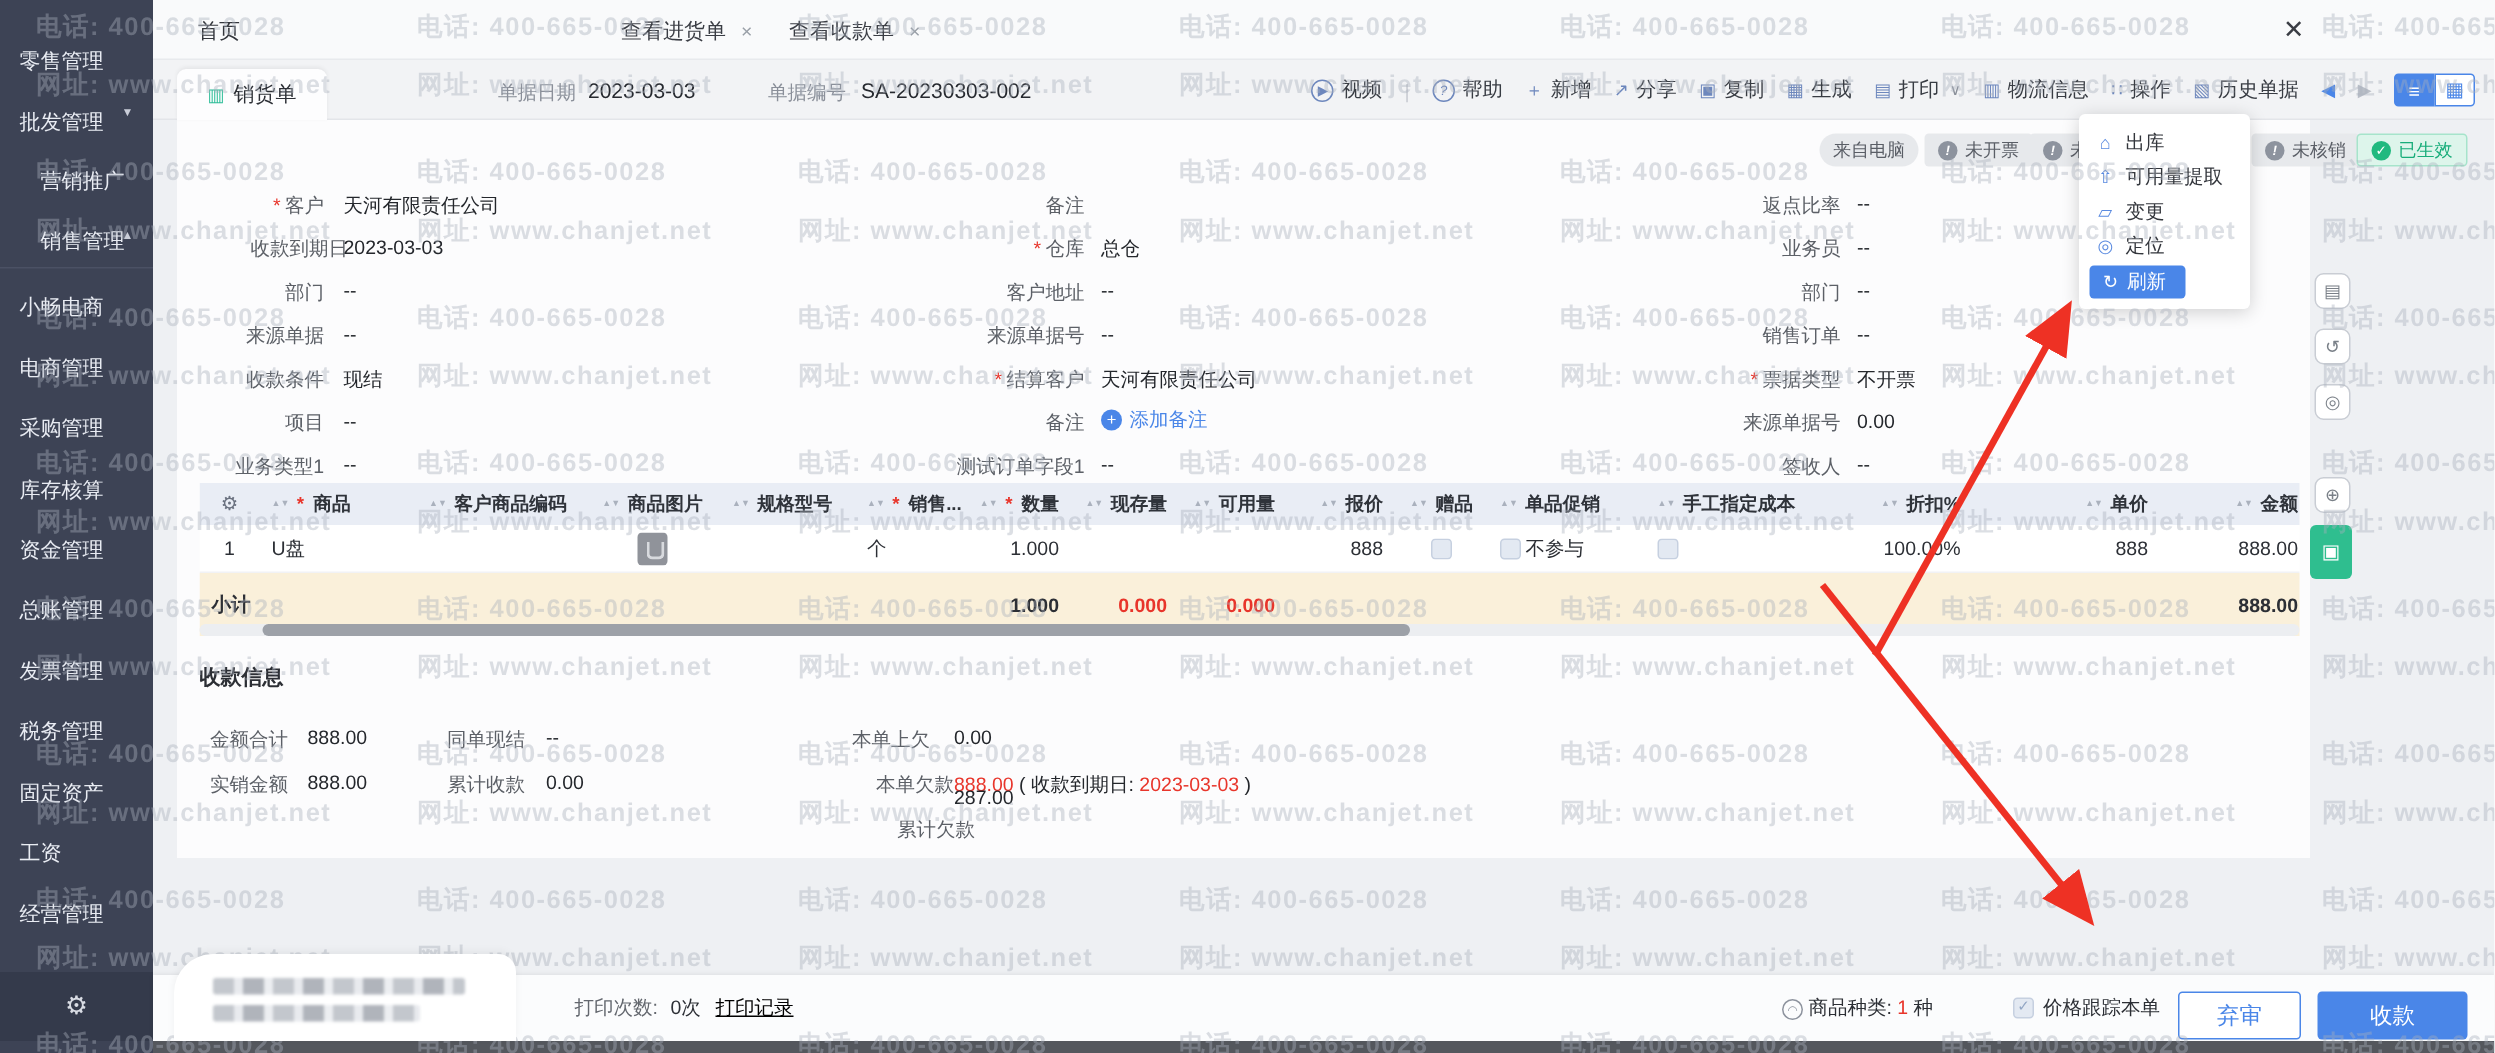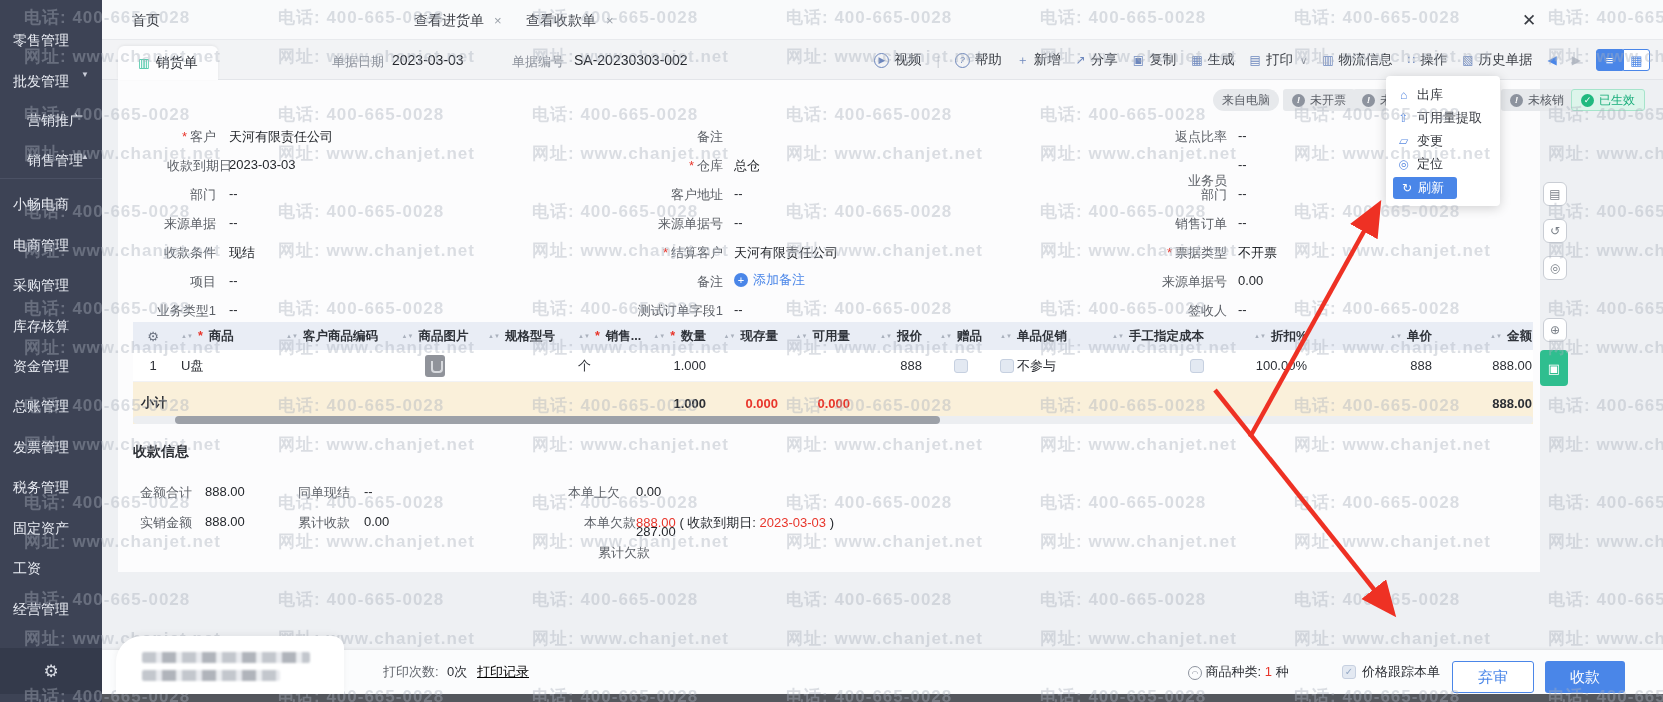--- a/index.html
+++ b/index.html
@@ -67,21 +67,21 @@
 
 .tablewrap{position:absolute;left:133px;top:322px;width:1400px;overflow:hidden;z-index:2}
 .thead,.trow,.tsub{display:flex;width:1407px;align-items:center}
 .thead{height:28px;background:#e9edf5;font-size:12.5px;color:#2f333a;font-weight:bold}
 .trow{height:32px;background:#fff;font-size:13px;color:#2c2f35;border-bottom:1px solid #f1f2f5}
 .tsub{height:42px;background:#faf0da;font-size:13px;font-weight:bold;color:#2c2f35}
 .c{flex:none;padding:0 8px;display:flex;align-items:center;gap:3px;overflow:hidden;white-space:nowrap}
 .w0{width:40px;justify-content:center}.w1{width:105px}.w2{width:112px}.w3{width:90px;justify-content:center}
 .w4{width:90px}.w5{width:72px}.w6{width:72px;justify-content:flex-end}.w7{width:72px;justify-content:flex-end}
 .w8{width:72px;justify-content:flex-end}.w9{width:72px;justify-content:flex-end}.w10{width:62px;justify-content:center}
-.w11{width:105px}.w12{width:115px;justify-content:flex-end}.w13{width:103px;justify-content:flex-end}
+.w11{width:105px}.w12{width:115px;justify-content:flex-start}.w13{width:103px;justify-content:flex-end}
 .w14{width:125px;justify-content:flex-end}.w15{width:100px;justify-content:flex-end}
 .wsub0{width:145px;padding:0 8px}
 .sort{display:inline-flex;flex-direction:column;line-height:5px;font-size:6px;color:#aab1bd;margin-right:2px}
 .gear-h{color:#6b7280;font-size:13px;font-weight:normal}
 .cb{width:14px;height:14px;background:#e3e9f2;border:1px solid #c6d0e0;border-radius:3px;flex:none}
 .cb.checked{color:#93a7c4;font-size:10px;line-height:12px;text-align:center}
 .img-ph{width:20px;height:22px;background:#90939a;border-radius:3px;position:relative}
 .img-ph:after{content:"";position:absolute;left:6px;top:6px;width:8px;height:10px;border:2px solid #d8dade;border-top:none;border-radius:0 0 4px 4px}
 .red{color:#e8352b}
 .scrollbar{position:absolute;left:133px;top:416px;width:1400px;height:8px;background:#eceef1;border-radius:4px;z-index:2}
@@ -100,21 +100,21 @@
 .mosaic1,.mosaic2{position:absolute;border-radius:2px;filter:blur(1px);height:11px;
   background:repeating-linear-gradient(90deg,#c3c7cd 0 14px,#e8eaee 14px 20px,#b0b4bb 20px 34px,#eceef1 34px 40px)}
 .mosaic1{left:26px;top:16px;width:168px}
 .mosaic2{left:26px;top:34px;width:138px}
 .foot-text{position:absolute;top:663px;font-size:13px;z-index:11;white-space:nowrap}
 .gray{color:#63676e}
 .underline{text-decoration:underline;cursor:pointer;color:#000000}
 .cat-ic{width:14px;height:14px;border:1px solid #8d939e;border-radius:50%;display:inline-block;text-align:center;line-height:13px;font-size:8px;color:#8d939e}
 .btn{position:absolute;top:661px;height:32px;border-radius:3px;font-size:15px;display:flex;align-items:center;justify-content:center;cursor:pointer;z-index:11;font-family:inherit}
 .btn.outline{left:1452px;width:82px;background:#fff;border:1px solid #4a86e8;color:#4a86e8}
-.btn.fill{left:1545px;width:80px;background:#4a86e8;border:none;color:#fff}
+.btn.fill{left:1545px;width:100px;background:#4a86e8;border:none;color:#fff}
 
 
 .dropdown{position:absolute;left:1386px;top:76px;width:114px;height:130px;background:#fff;border-radius:4px;
   box-shadow:0 2px 12px rgba(0,0,0,.18);z-index:40;padding:7px 0}
 .dd-item{height:23px;display:flex;align-items:center;gap:7px;padding:0 11px;font-size:13px;color:#33363c;cursor:pointer}
 .dd-item .ic{color:#5b8be0;font-size:12px;width:13px;text-align:center;flex:none}
 .dd-refresh{margin:2px 0 0 7px;background:#4a86e8;color:#fff;border-radius:3px;height:22px;display:flex;align-items:center;gap:6px;padding:0 9px;width:64px;cursor:pointer;font-size:13px}
 .dd-refresh .ic{color:#fff;font-size:12px}
 
 
@@ -287,21 +287,21 @@
   <span class="flabel w160" style="left:563px;top:273px">备注</span>
   <span class="fvalue link" style="left:734px;top:271px">
       <i class="plus-ic">+</i>
       <span>添加备注</span>
     </span>
   <span class="flabel w160" style="left:563px;top:302px">测试订单字段1</span>
   <span class="fvalue" style="left:734px;top:302px">--</span>
 
   <span class="flabel w160" style="left:1067px;top:128px">返点比率</span>
   <span class="fvalue" style="left:1238px;top:128px">--</span>
-  <span class="flabel w160" style="left:1067px;top:172px">业务员</span>
+  <span class="flabel w160" style="left:1067px;top:157px">业务员</span>
   <span class="fvalue" style="left:1238px;top:157px">--</span>
   <span class="flabel w160" style="left:1067px;top:186px">部门</span>
   <span class="fvalue" style="left:1238px;top:186px">--</span>
   <span class="flabel w160" style="left:1067px;top:215px">销售订单</span>
   <span class="fvalue" style="left:1238px;top:215px">--</span>
   <span class="flabel w160" style="left:1067px;top:244px"><i class="req">*</i><span>票据类型</span></span>
   <span class="fvalue" style="left:1238px;top:244px">不开票</span>
   <span class="flabel w160" style="left:1067px;top:273px">来源单据号</span>
   <span class="fvalue" style="left:1238px;top:273px">0.00</span>
   <span class="flabel w160" style="left:1067px;top:302px">签收人</span>

